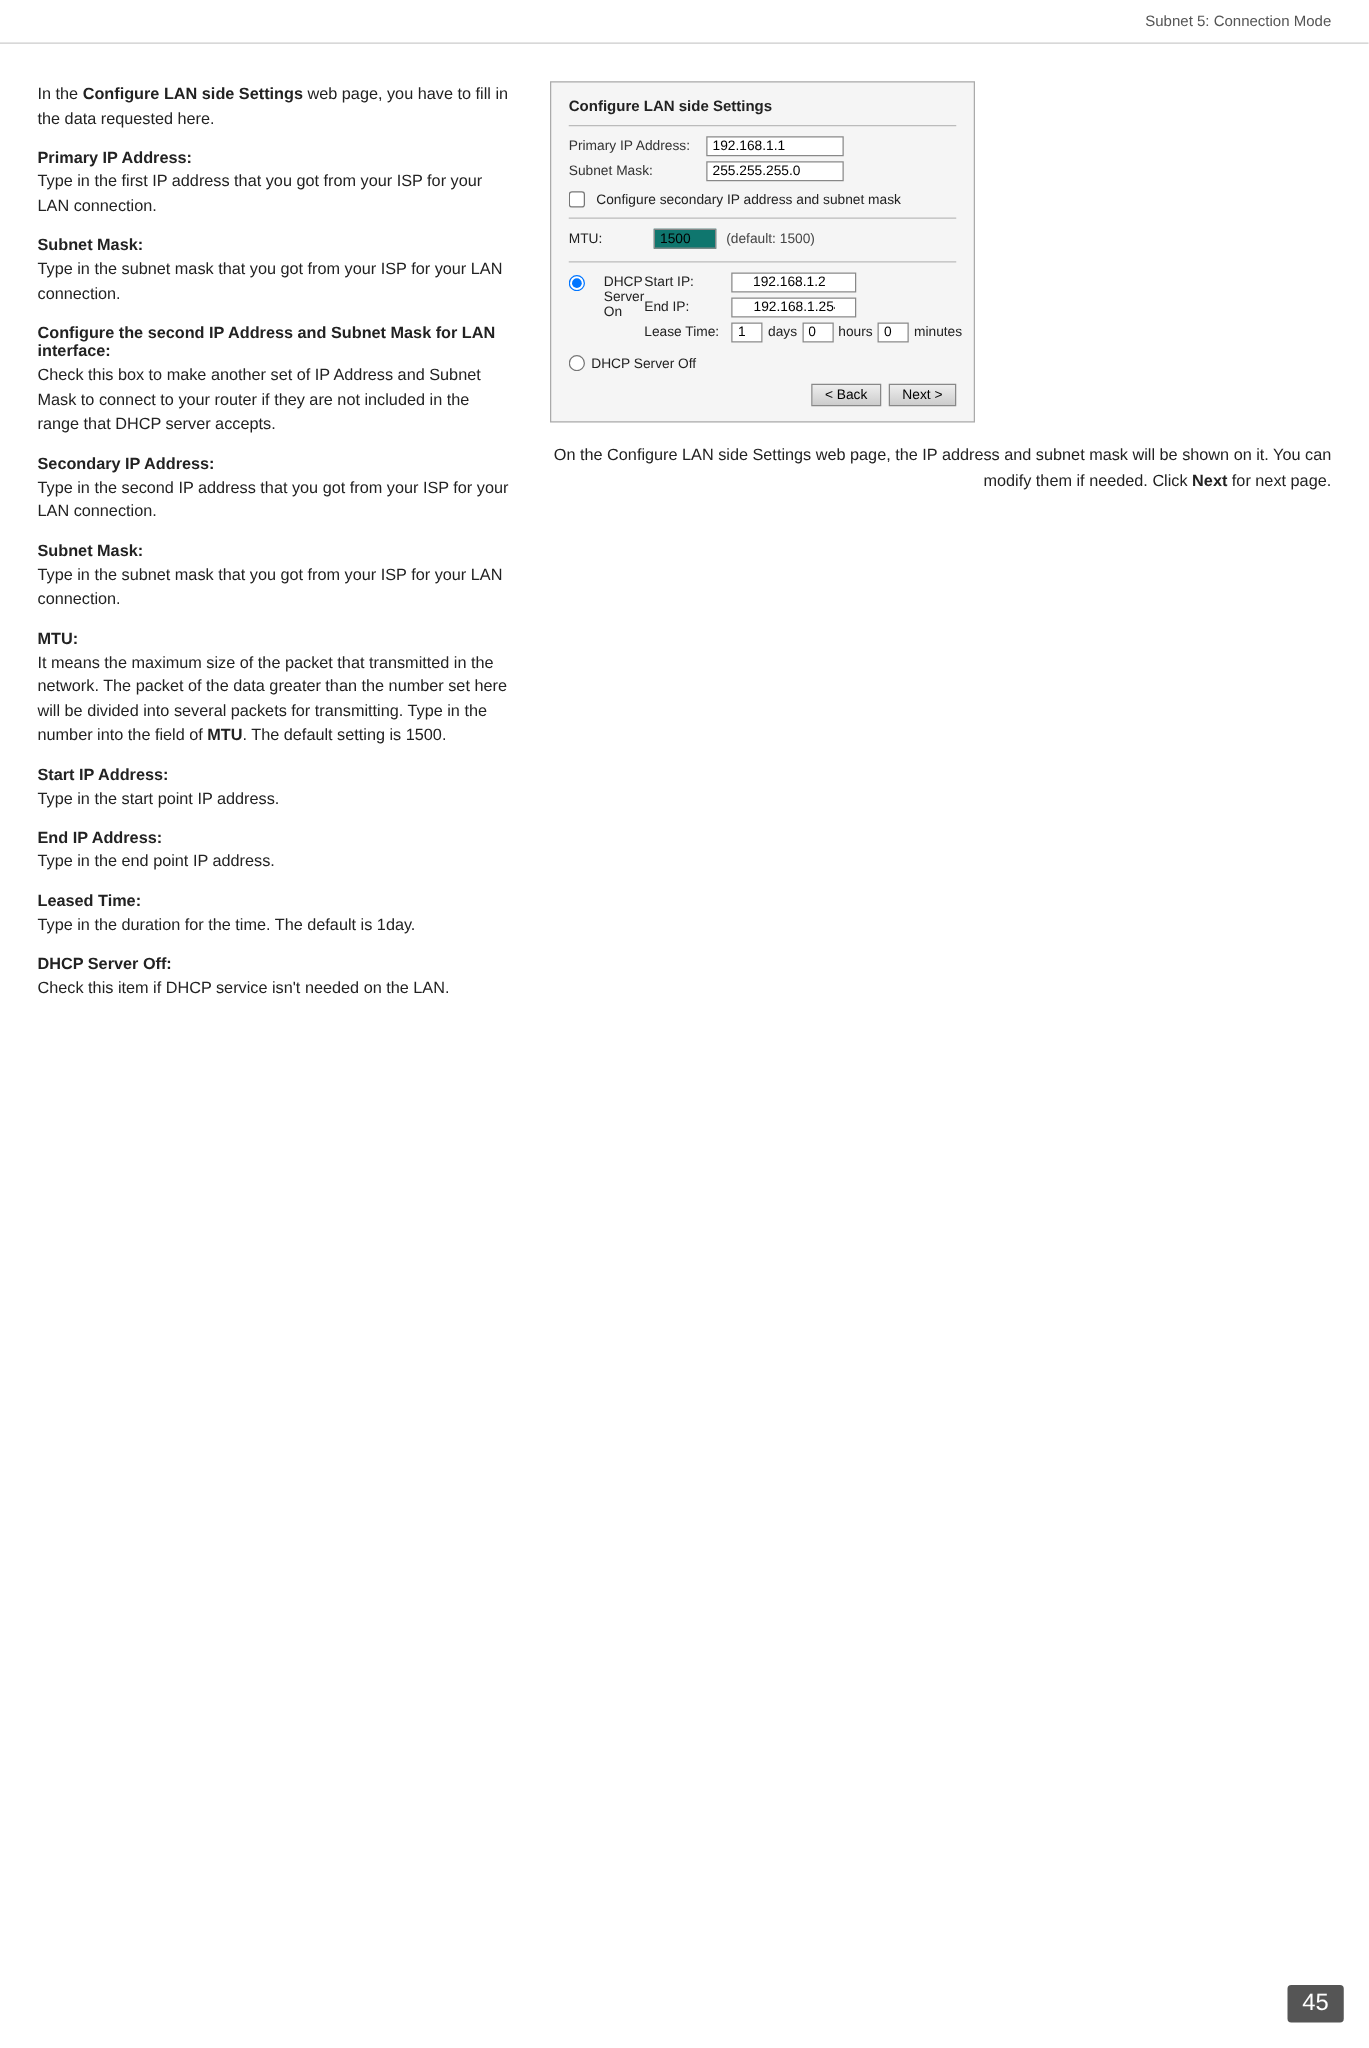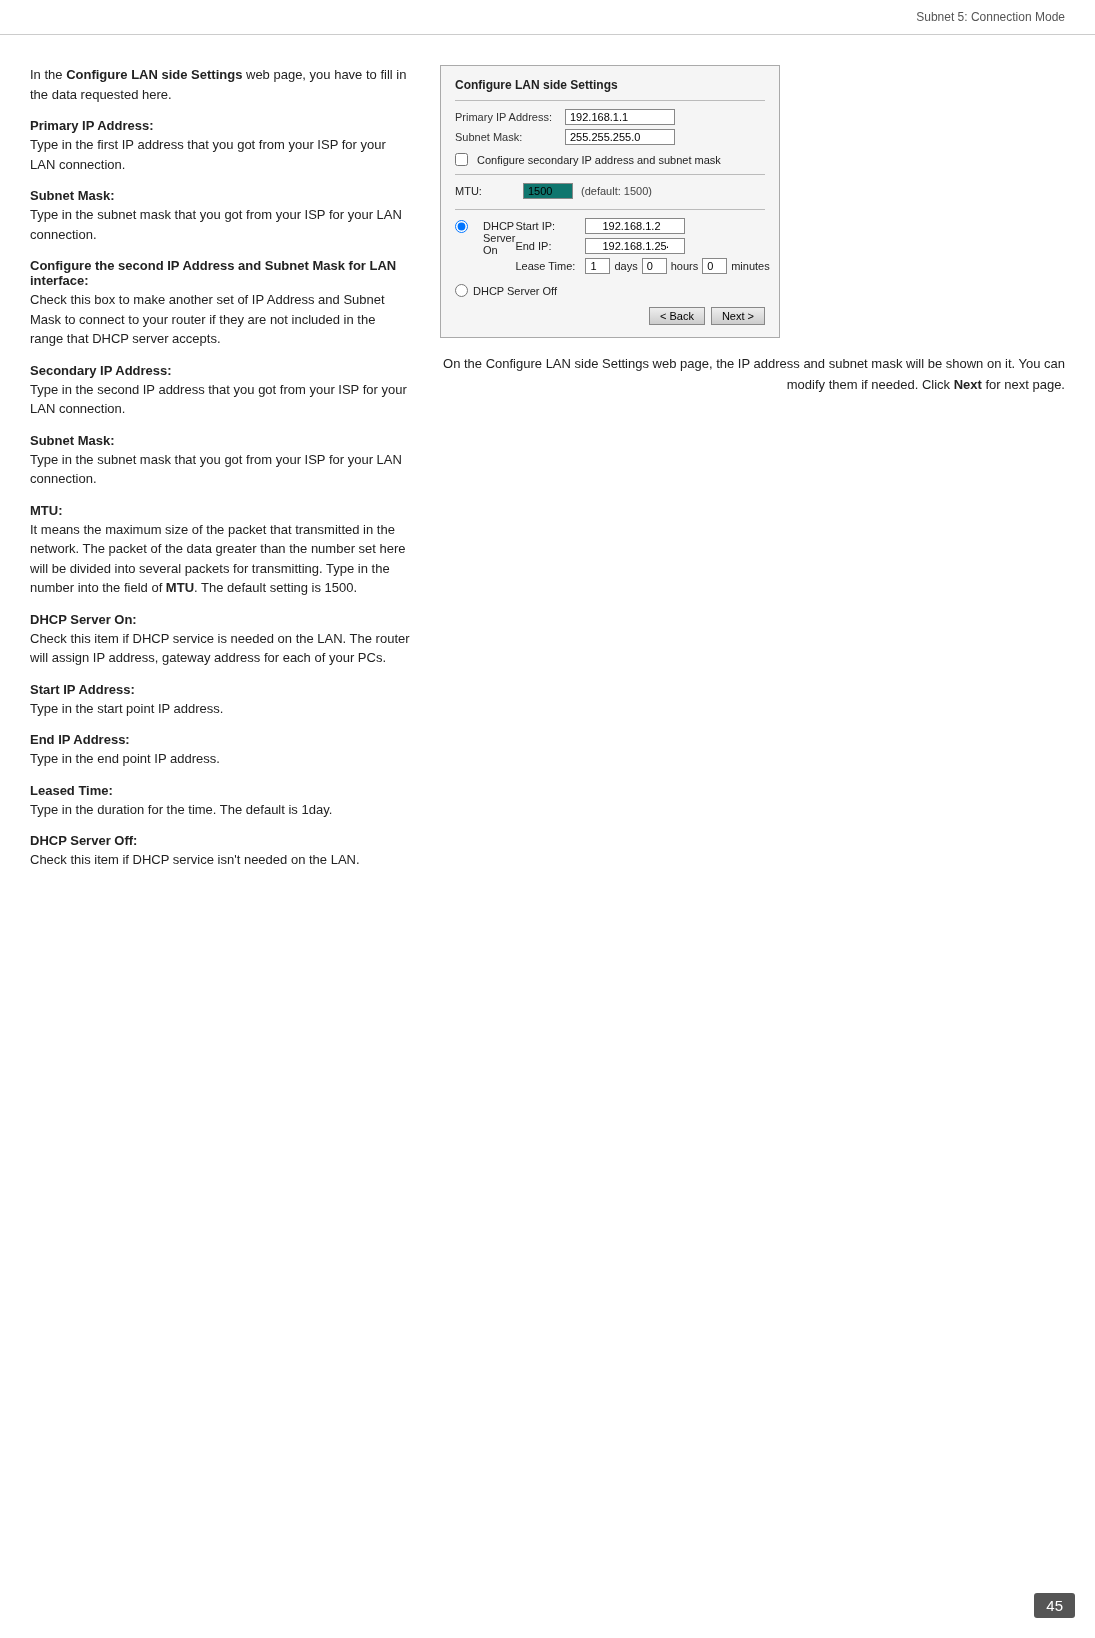--- a/index.html
+++ b/index.html
@@ -194,21 +194,21 @@
     .on-page-text b {
       font-weight: bold;
     }
     .page-number-box {
       position: absolute;
       bottom: 20px;
       right: 20px;
       background: #555;
       color: #fff;
       padding: 4px 12px;
-      font-size: 15px;
+      font-size: 19px;
       border-radius: 3px;
     }
     .radio-input {
       margin-right: 4px;
     }
   </style>
 </head>
 <body>
 
 <div class="chapter-header">
@@ -248,24 +248,20 @@
       <div class="section-body">Type in the subnet mask that you got from your ISP for your LAN connection.</div>
     </div>
 
     <div class="section">
       <div class="section-title">MTU:</div>
       <div class="section-body">
         <span>It means the maximum size of the packet that transmitted in the network. The packet of the data greater than the number set here will be divided into several packets for transmitting. Type in the number into the field of </span><b>MTU</b><span>. The default setting is 1500.</span>
       </div>
     </div>
 
-    <div class="section">
-      <div class="section-title">DHCP Server On:</div>
-      <div class="section-body">Check this item if DHCP service is needed on the LAN. The router will assign IP address, gateway address for each of your PCs.</div>
-    </div>
 
     <div class="section">
       <div class="section-title">Start IP Address:</div>
       <div class="section-body">Type in the start point IP address.</div>
     </div>
 
     <div class="section">
       <div class="section-title">End IP Address:</div>
       <div class="section-body">Type in the end point IP address.</div>
     </div>

